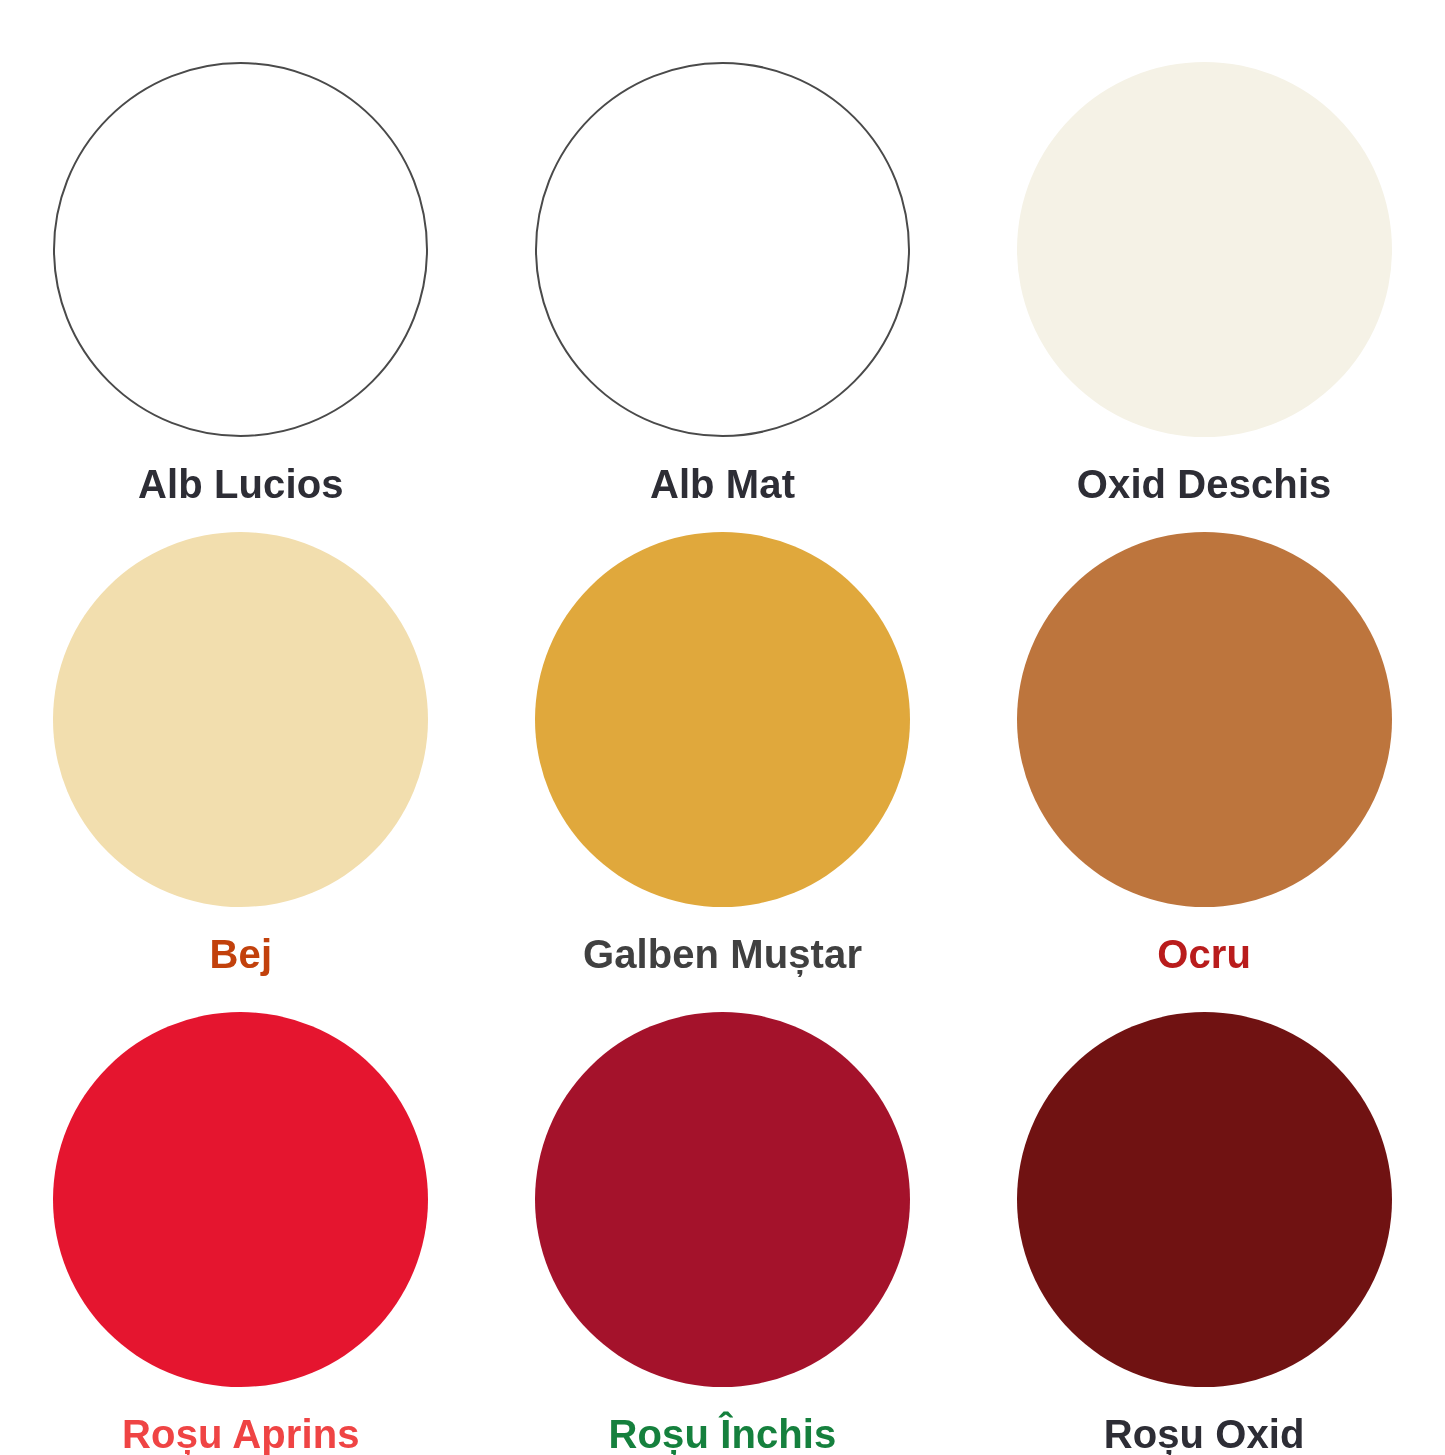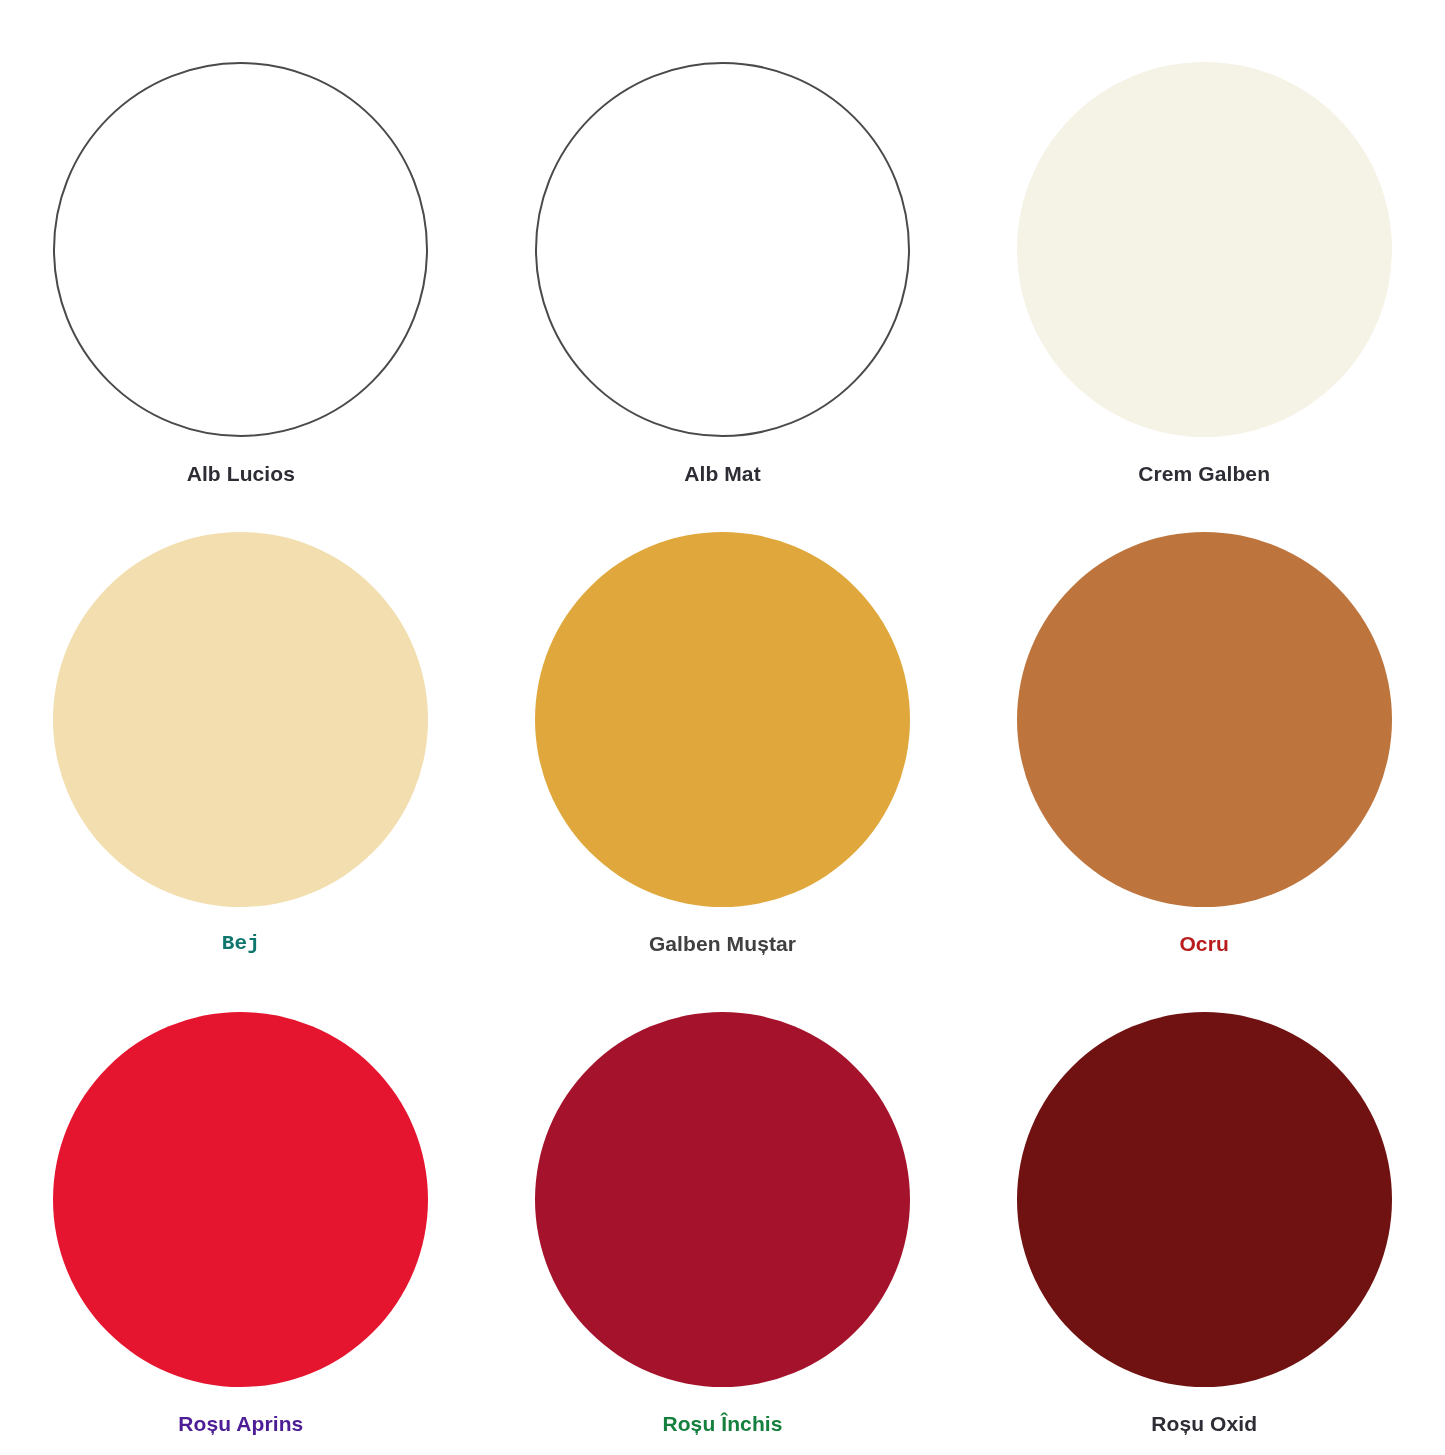--- a/index.html
+++ b/index.html
@@ -41,21 +41,21 @@
     flex: 0 0 auto;
   }
 
   .swatch-circle.outlined {
     border: 2px solid #4a4a4a;
     background: #ffffff;
   }
 
   .swatch-label {
     margin-top: 22px;
-    font-size: 21px;
+    font-size: 40px;
     font-weight: bold;
     color: #2d2d35;
     letter-spacing: 0.1px;
     text-align: center;
     line-height: 1.1;
     white-space: nowrap;
   }
 
   
   .row-1 .swatch-circle { margin-top: 62px; }
@@ -76,41 +76,41 @@
     <div class="swatch-label" style="color: rgb(45, 45, 53);">Alb Lucios</div>
   </div>
 
   <div class="swatch-cell row-1">
     <div class="swatch-circle outlined" style="background: rgb(255, 255, 255); border-color: rgb(74, 74, 74);"></div>
     <div class="swatch-label" style="color: rgb(45, 45, 53); text-align: right;">Alb Mat</div>
   </div>
 
   <div class="swatch-cell row-1">
     <div class="swatch-circle" style="background: rgb(245, 242, 230);"></div>
-    <div class="swatch-label" style="color: rgb(45, 45, 53);">Crem Galben</div>
+    <div class="swatch-label" style="color: rgb(45, 45, 53);">Oxid Deschis</div>
   </div>
 
   <div class="swatch-cell row-2">
     <div class="swatch-circle" style="background: rgb(242, 222, 174);"></div>
-    <div class="swatch-label" style="color: #0f766e; font-family: Liberation Mono, monospace;">Bej</div>
+    <div class="swatch-label" style="color: #c2410c;">Bej</div>
   </div>
 
   <div class="swatch-cell row-2">
     <div class="swatch-circle" style="background: rgb(224, 168, 60);"></div>
     <div class="swatch-label" style="color: #404040;">Galben Muștar</div>
   </div>
 
   <div class="swatch-cell row-2">
     <div class="swatch-circle" style="background: rgb(189, 117, 61);"></div>
     <div class="swatch-label" style="color: #b91c1c;">Ocru</div>
   </div>
 
   <div class="swatch-cell row-3">
     <div class="swatch-circle" style="background: rgb(229, 21, 47);"></div>
-    <div class="swatch-label" style="color: #4c1d95;">Roșu Aprins</div>
+    <div class="swatch-label" style="color: #ef4444;">Roșu Aprins</div>
   </div>
 
   <div class="swatch-cell row-3">
     <div class="swatch-circle" style="background: rgb(164, 18, 43);"></div>
     <div class="swatch-label" style="color: #15803d;">Roșu Închis</div>
   </div>
 
   <div class="swatch-cell row-3">
     <div class="swatch-circle" style="background: rgb(112, 18, 18);"></div>
     <div class="swatch-label" style="color: rgb(45, 45, 53);">Roșu Oxid</div>

